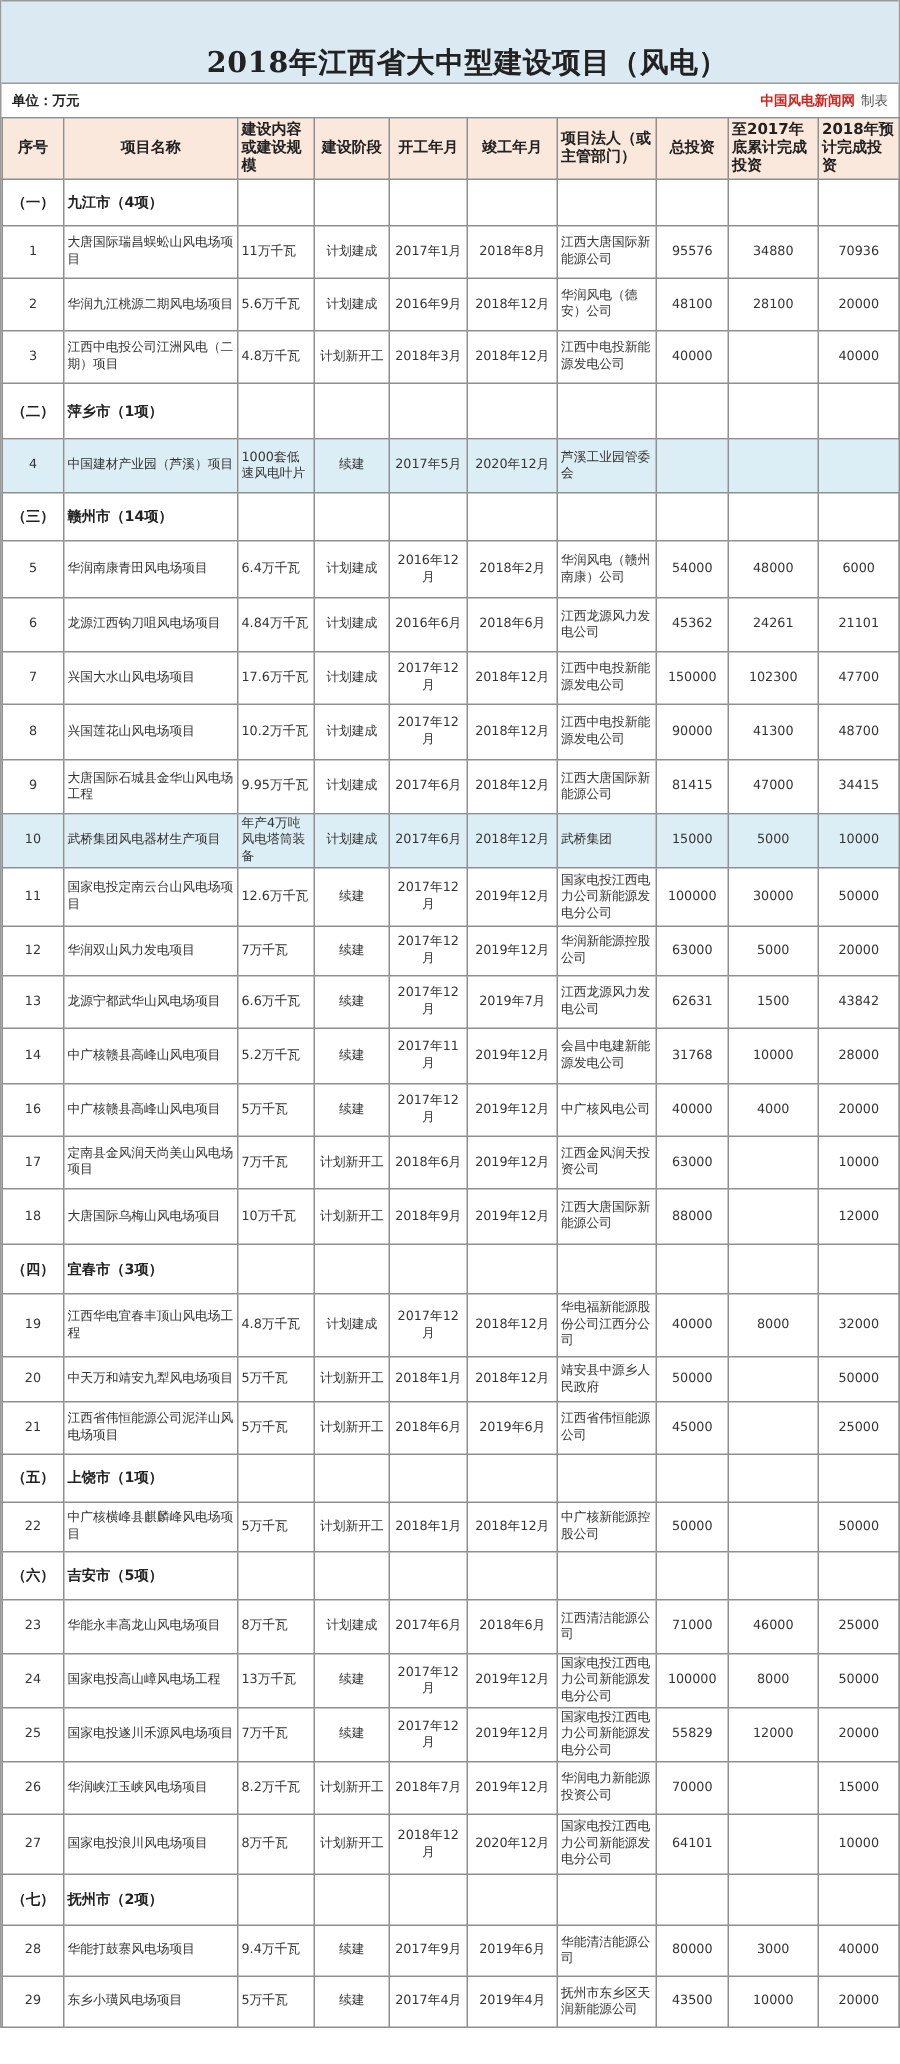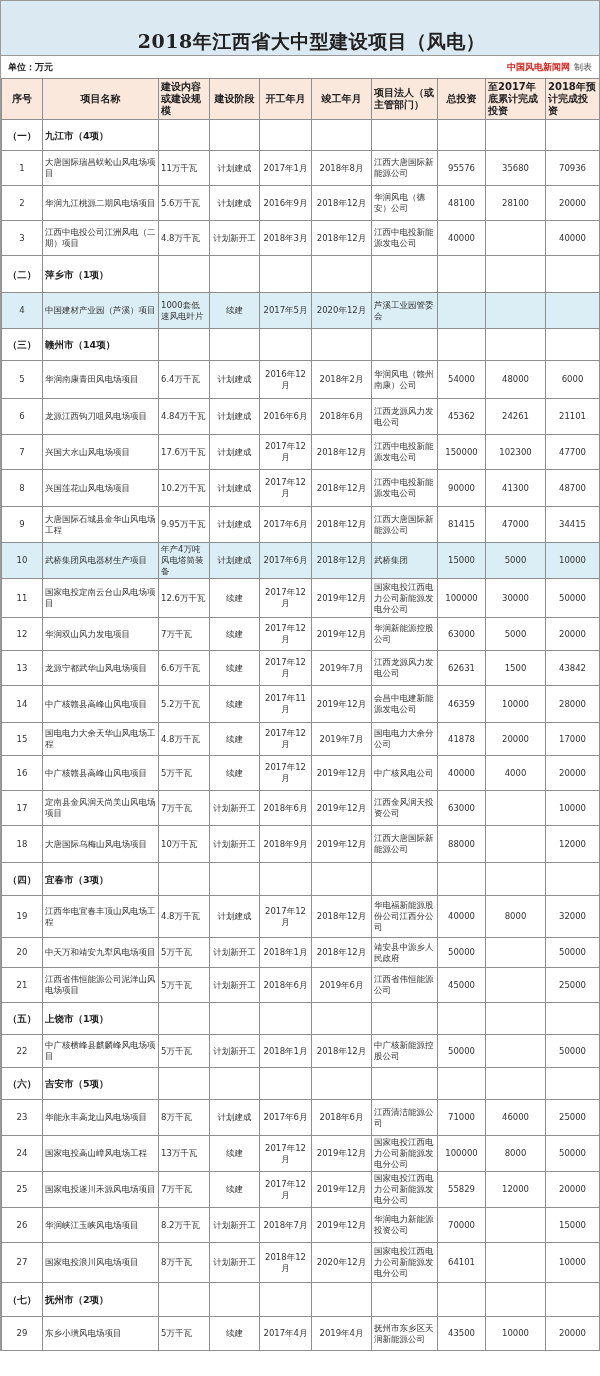--- a/index.html
+++ b/index.html
@@ -76,21 +76,21 @@
         </tr>
         <tr class="" style="height: 35px;">
           <td class="c">1</td>
           <td class="l">大唐国际瑞昌蜈蚣山风电场项目</td>
           <td class="l">11万千瓦</td>
           <td class="c">计划建成</td>
           <td class="c">2017年1月</td>
           <td class="c">2018年8月</td>
           <td class="l">江西大唐国际新能源公司</td>
           <td class="c">95576</td>
-          <td class="c">35680</td>
+          <td class="c">34880</td>
           <td class="c">70936</td>
         </tr>
         <tr class="" style="height: 35px;">
           <td class="c">2</td>
           <td class="l">华润九江桃源二期风电场项目</td>
           <td class="l">5.6万千瓦</td>
           <td class="c">计划建成</td>
           <td class="c">2016年9月</td>
           <td class="c">2018年12月</td>
           <td class="l">华润风电（德安）公司</td>
@@ -255,35 +255,23 @@
           <td class="c">43842</td>
         </tr>
         <tr class="" style="height: 37px;">
           <td class="c">14</td>
           <td class="l">中广核赣县高峰山风电项目</td>
           <td class="l">5.2万千瓦</td>
           <td class="c">续建</td>
           <td class="c">2017年11月</td>
           <td class="c">2019年12月</td>
           <td class="l">会昌中电建新能源发电公司</td>
-          <td class="c">46359</td>
+          <td class="c">31768</td>
           <td class="c">10000</td>
           <td class="c">28000</td>
-        </tr>
-        <tr class="" style="height: 33px;">
-          <td class="c">15</td>
-          <td class="l">国电电力大余天华山风电场工程</td>
-          <td class="l">4.8万千瓦</td>
-          <td class="c">续建</td>
-          <td class="c">2017年12月</td>
-          <td class="c">2019年7月</td>
-          <td class="l">国电电力大余分公司</td>
-          <td class="c">41878</td>
-          <td class="c">20000</td>
-          <td class="c">17000</td>
         </tr>
         <tr class="" style="height: 35px;">
           <td class="c">16</td>
           <td class="l">中广核赣县高峰山风电项目</td>
           <td class="l">5万千瓦</td>
           <td class="c">续建</td>
           <td class="c">2017年12月</td>
           <td class="c">2019年12月</td>
           <td class="l">中广核风电公司</td>
           <td class="c">40000</td>
@@ -462,20 +450,32 @@
           <td class="c">（七）</td>
           <td class="l">抚州市（2项）</td>
           <td></td>
           <td></td>
           <td></td>
           <td></td>
           <td></td>
           <td></td>
           <td></td>
           <td></td>
+        </tr>
+        <tr class="" style="height: 34px;">
+          <td class="c">28</td>
+          <td class="l">华能打鼓寨风电场项目</td>
+          <td class="l">9.4万千瓦</td>
+          <td class="c">续建</td>
+          <td class="c">2017年9月</td>
+          <td class="c">2019年6月</td>
+          <td class="l">华能清洁能源公司</td>
+          <td class="c">80000</td>
+          <td class="c">3000</td>
+          <td class="c">40000</td>
         </tr>
         <tr class="" style="height: 34px;">
           <td class="c">29</td>
           <td class="l">东乡小璜风电场项目</td>
           <td class="l">5万千瓦</td>
           <td class="c">续建</td>
           <td class="c">2017年4月</td>
           <td class="c">2019年4月</td>
           <td class="l">抚州市东乡区天润新能源公司</td>
           <td class="c">43500</td>

